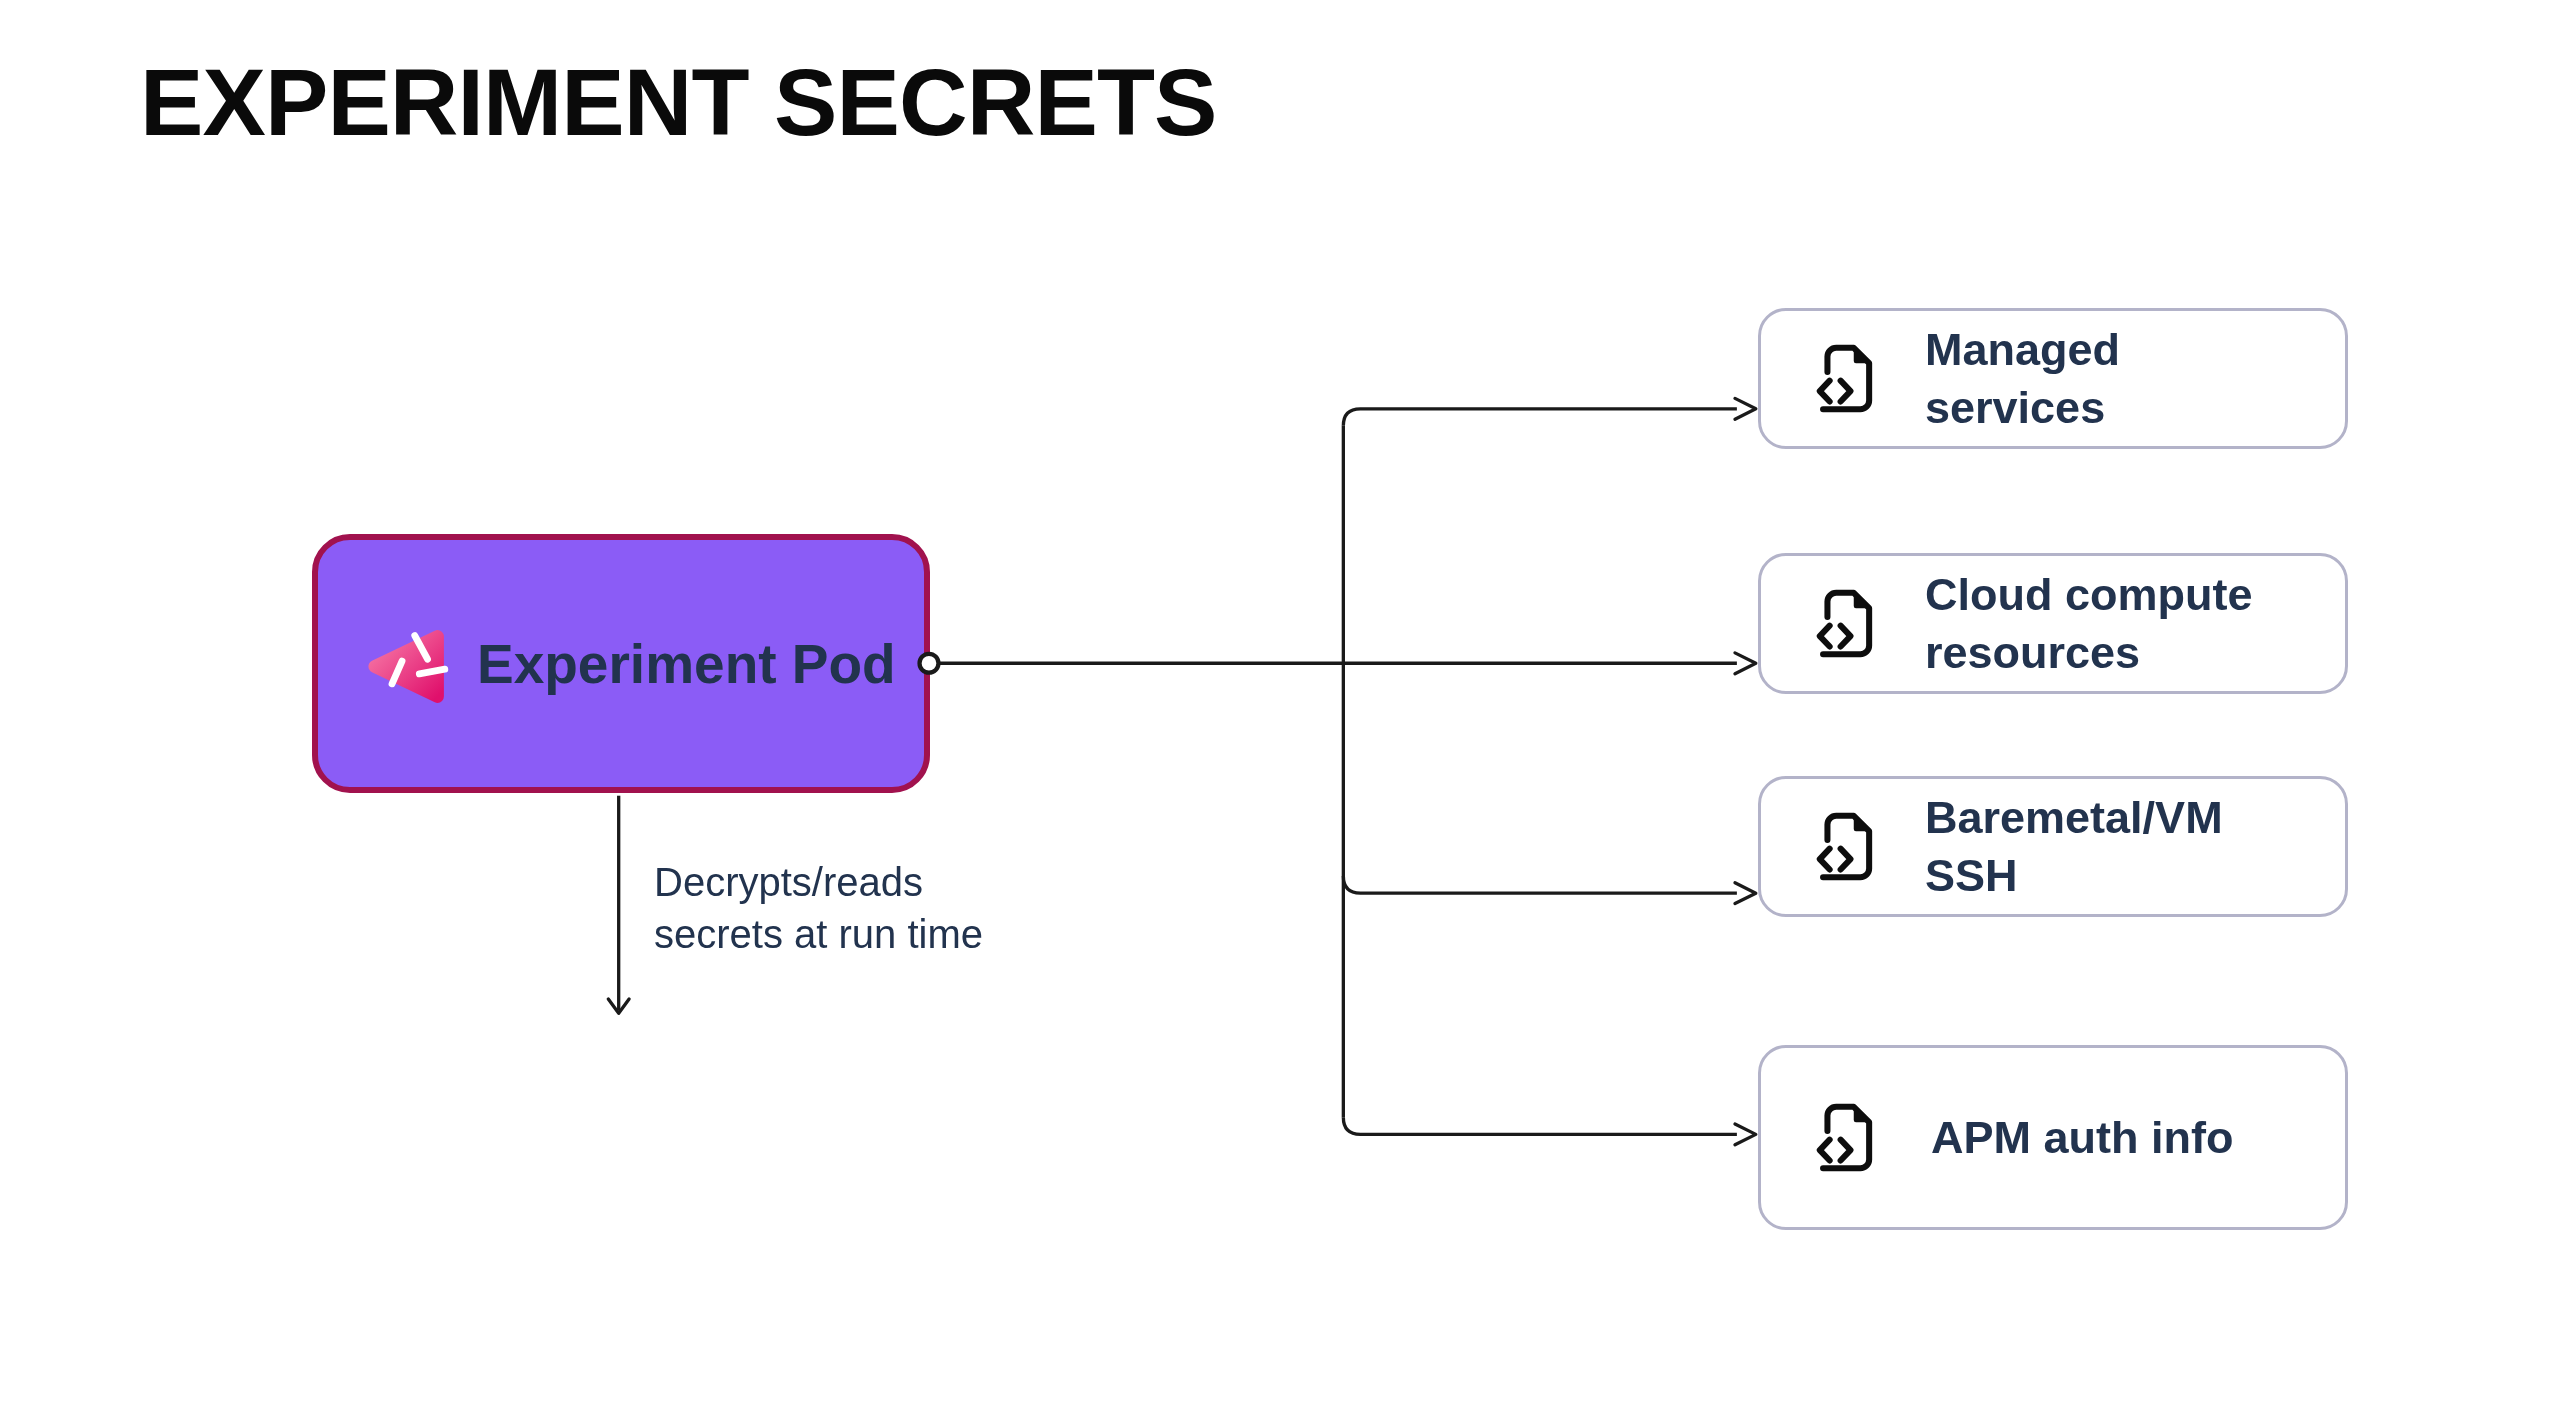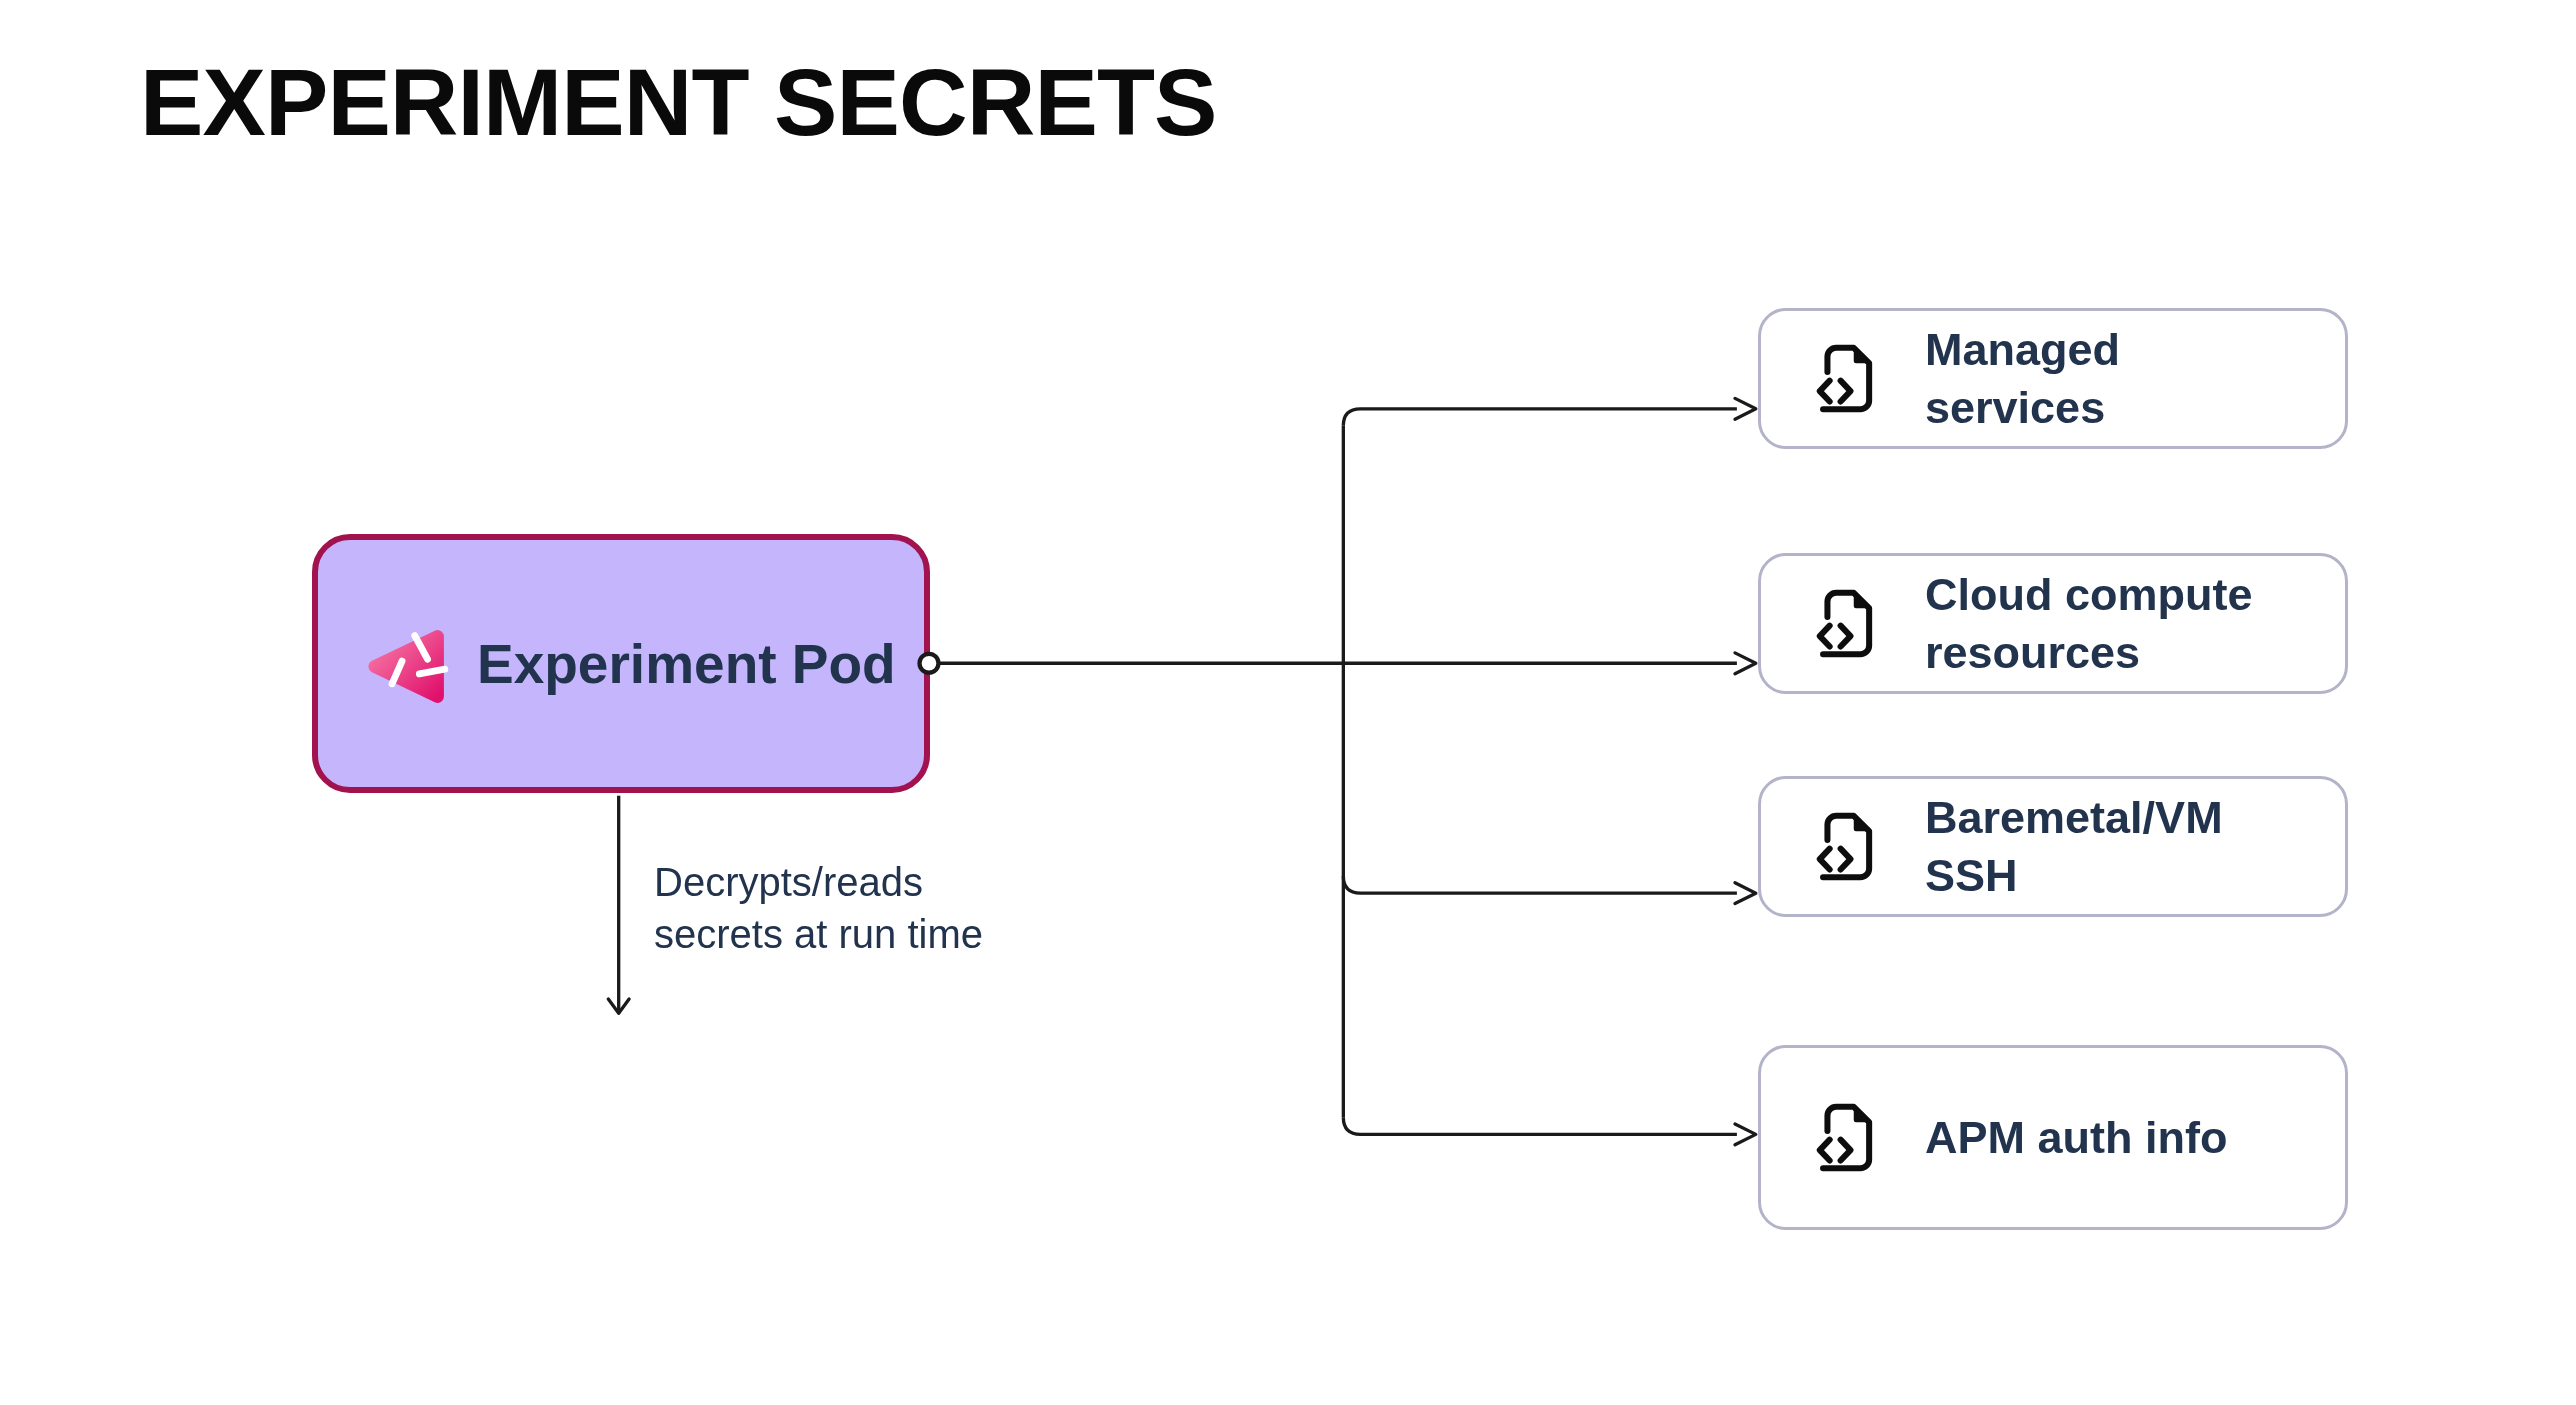--- a/index.html
+++ b/index.html
@@ -12,21 +12,21 @@
   }
   .page-title{
     position:absolute;left:140px;top:55px;
     font-size:95px;font-weight:bold;letter-spacing:-0.9px;
     color:var(--title);margin:0;line-height:1;
   }
   
   .pod-node{
     position:absolute;left:312px;top:534px;width:618px;height:259px;
     box-sizing:border-box;border:6.6px solid var(--pod_border);border-radius:38px;
-    background:#c4b5fd;display:flex;align-items:center;
+    background:#8b5cf6;display:flex;align-items:center;
   }
   .pod-logo{position:absolute;left:44px;top:81px;width:91px;height:91px;}
   .pod-label{
     position:absolute;left:159px;top:0;height:100%;display:flex;align-items:center;
     font-size:55px;font-weight:bold;color:var(--navy_text);white-space:nowrap;
   }
   
   .edge-label{
     position:absolute;left:654px;top:856px;
     font-size:40px;line-height:52px;color:var(--navy_text);
@@ -118,21 +118,21 @@
   <div class="target-box" style="top:776px;">
     <svg class="file-icon" viewBox="0 0 60 72">
       <path class="file-stroke" d="M14 30 V16 a8 8 0 0 1 8 -8 H38 L52 22 V56 a8 8 0 0 1 -8 8 H10"></path>
       <path class="file-fill" d="M38 8 L38 20 a2 2 0 0 0 2 2 L52 22 Z"></path>
       <path class="file-stroke" d="M16 38 L7 47.5 L16 57"></path>
       <path class="file-stroke" d="M26 38 L35 47.5 L26 57"></path>
     </svg>
     <div class="target-label">Baremetal/VM SSH</div>
   </div>
 
-  <div class="target-box" style="top:1045px;height:185px;">
+  <div class="target-box" style="top:1045px;height:185px;gap:6px;">
     <svg class="file-icon" viewBox="0 0 60 72">
       <path class="file-stroke" d="M14 30 V16 a8 8 0 0 1 8 -8 H38 L52 22 V56 a8 8 0 0 1 -8 8 H10"></path>
       <path class="file-fill" d="M38 8 L38 20 a2 2 0 0 0 2 2 L52 22 Z"></path>
       <path class="file-stroke" d="M16 38 L7 47.5 L16 57"></path>
       <path class="file-stroke" d="M26 38 L35 47.5 L26 57"></path>
     </svg>
     <div class="target-label">APM auth info</div>
   </div>
 
   <svg class="connectors" viewBox="0 0 2723 1486">

